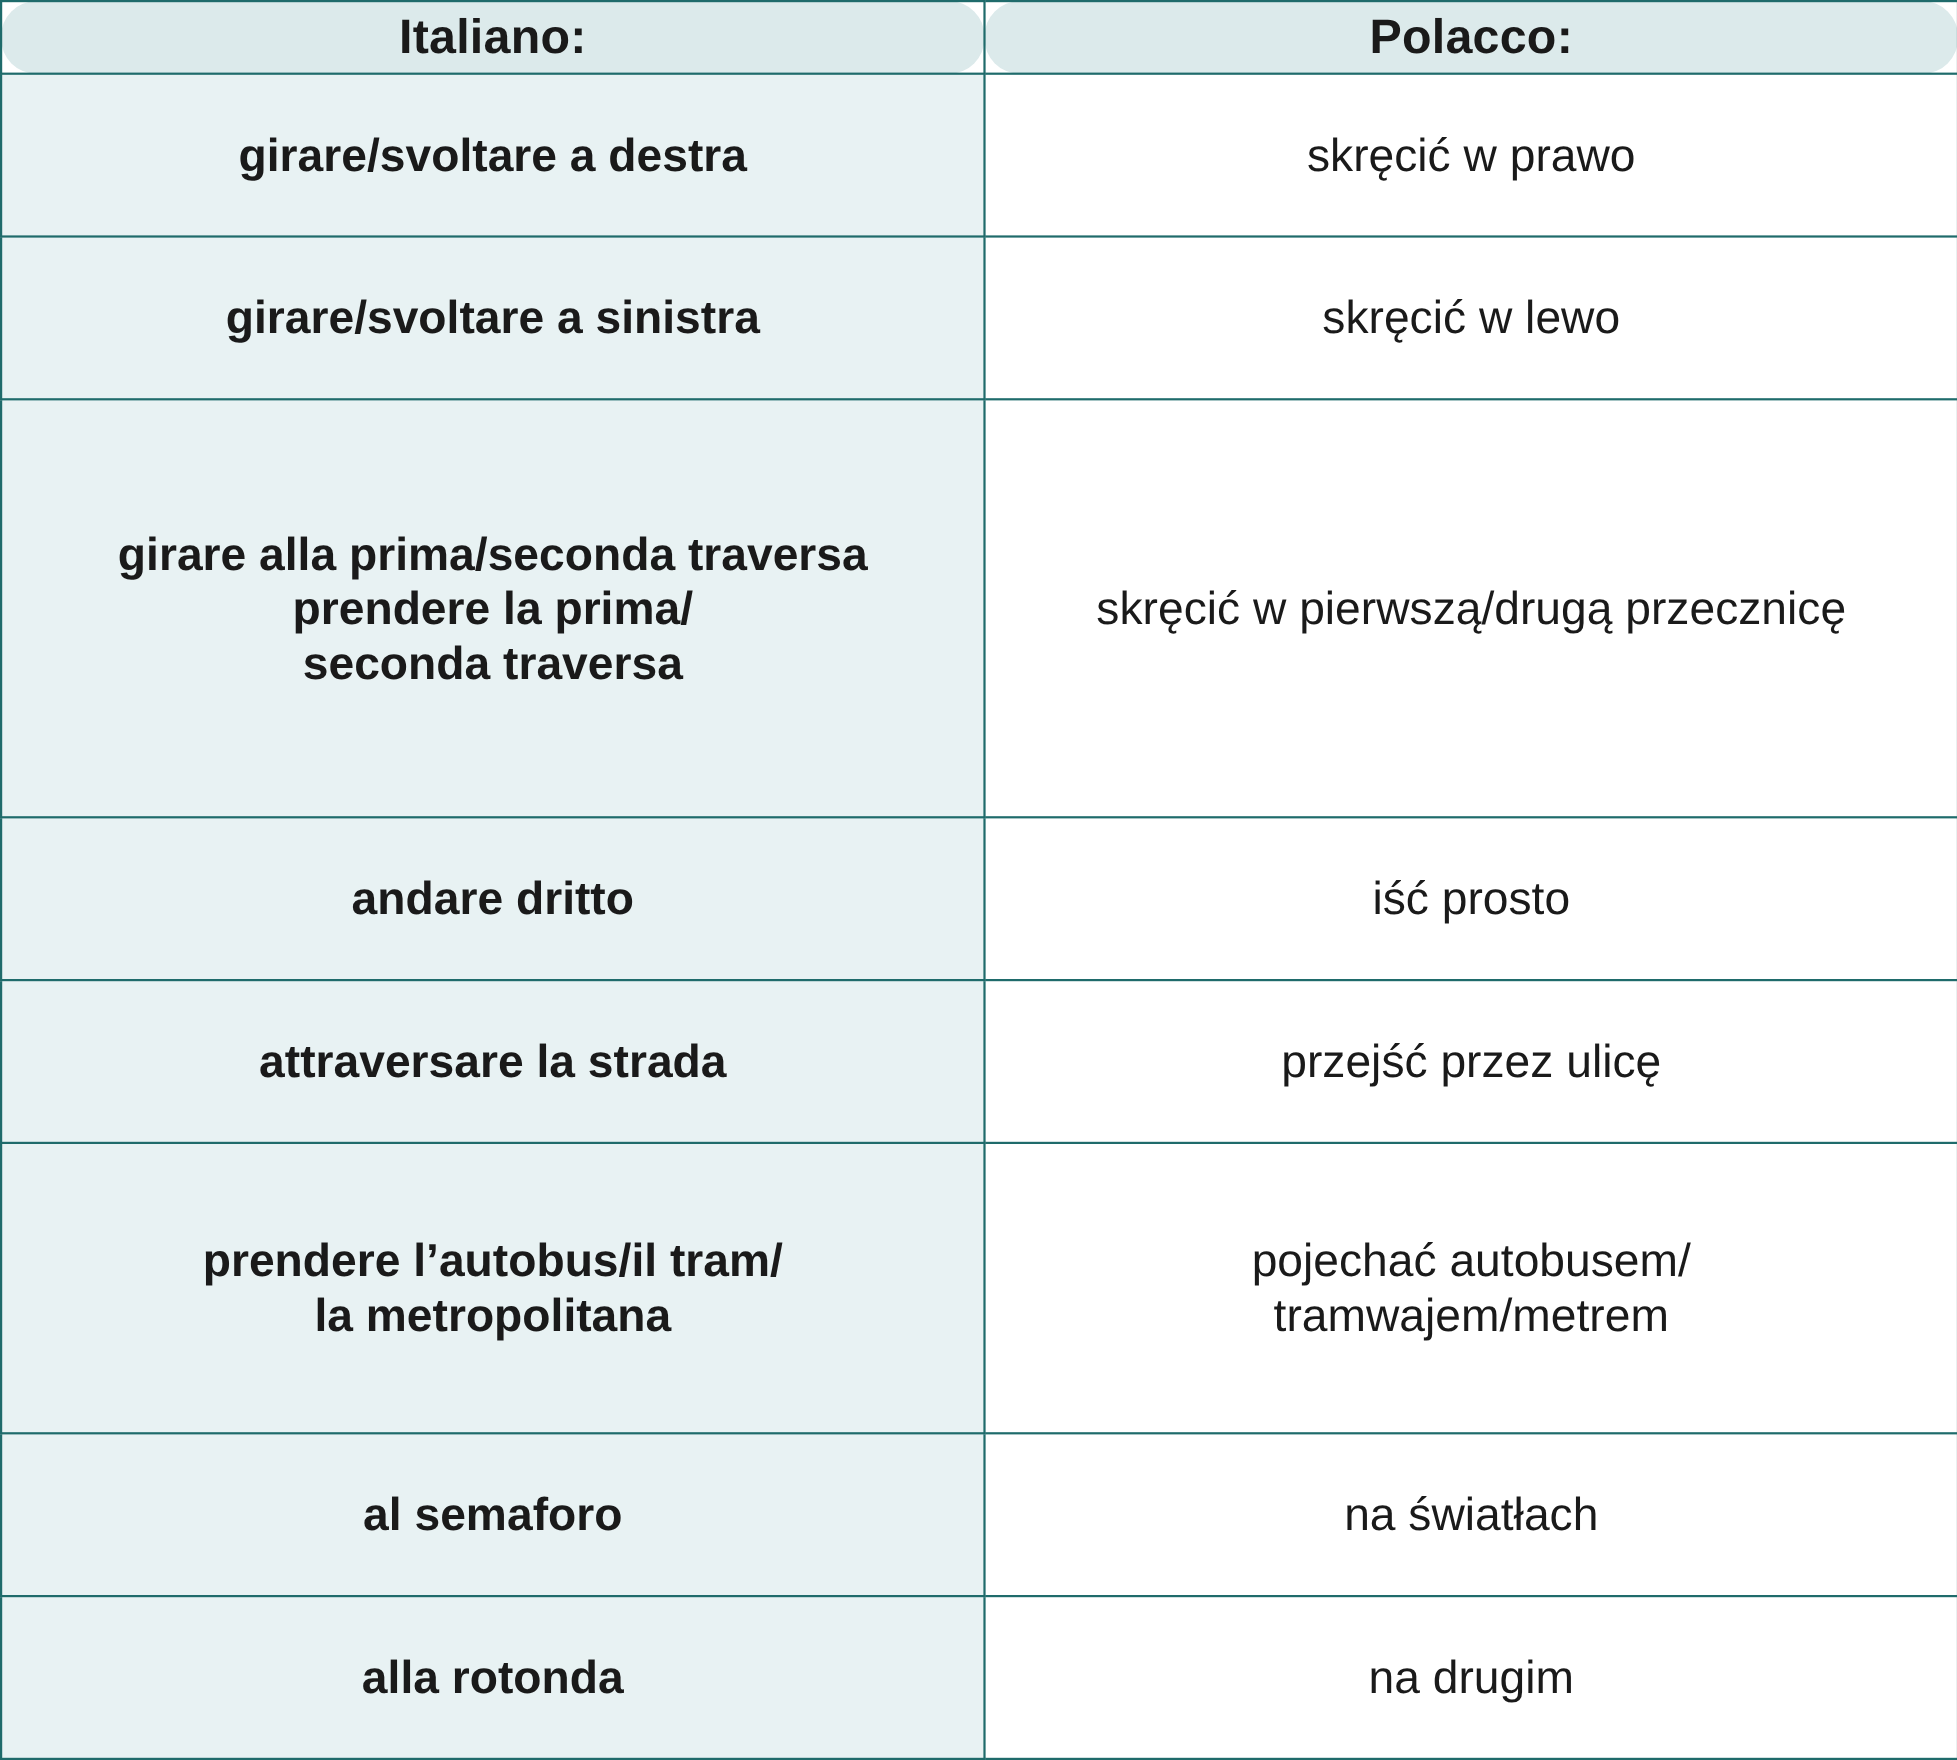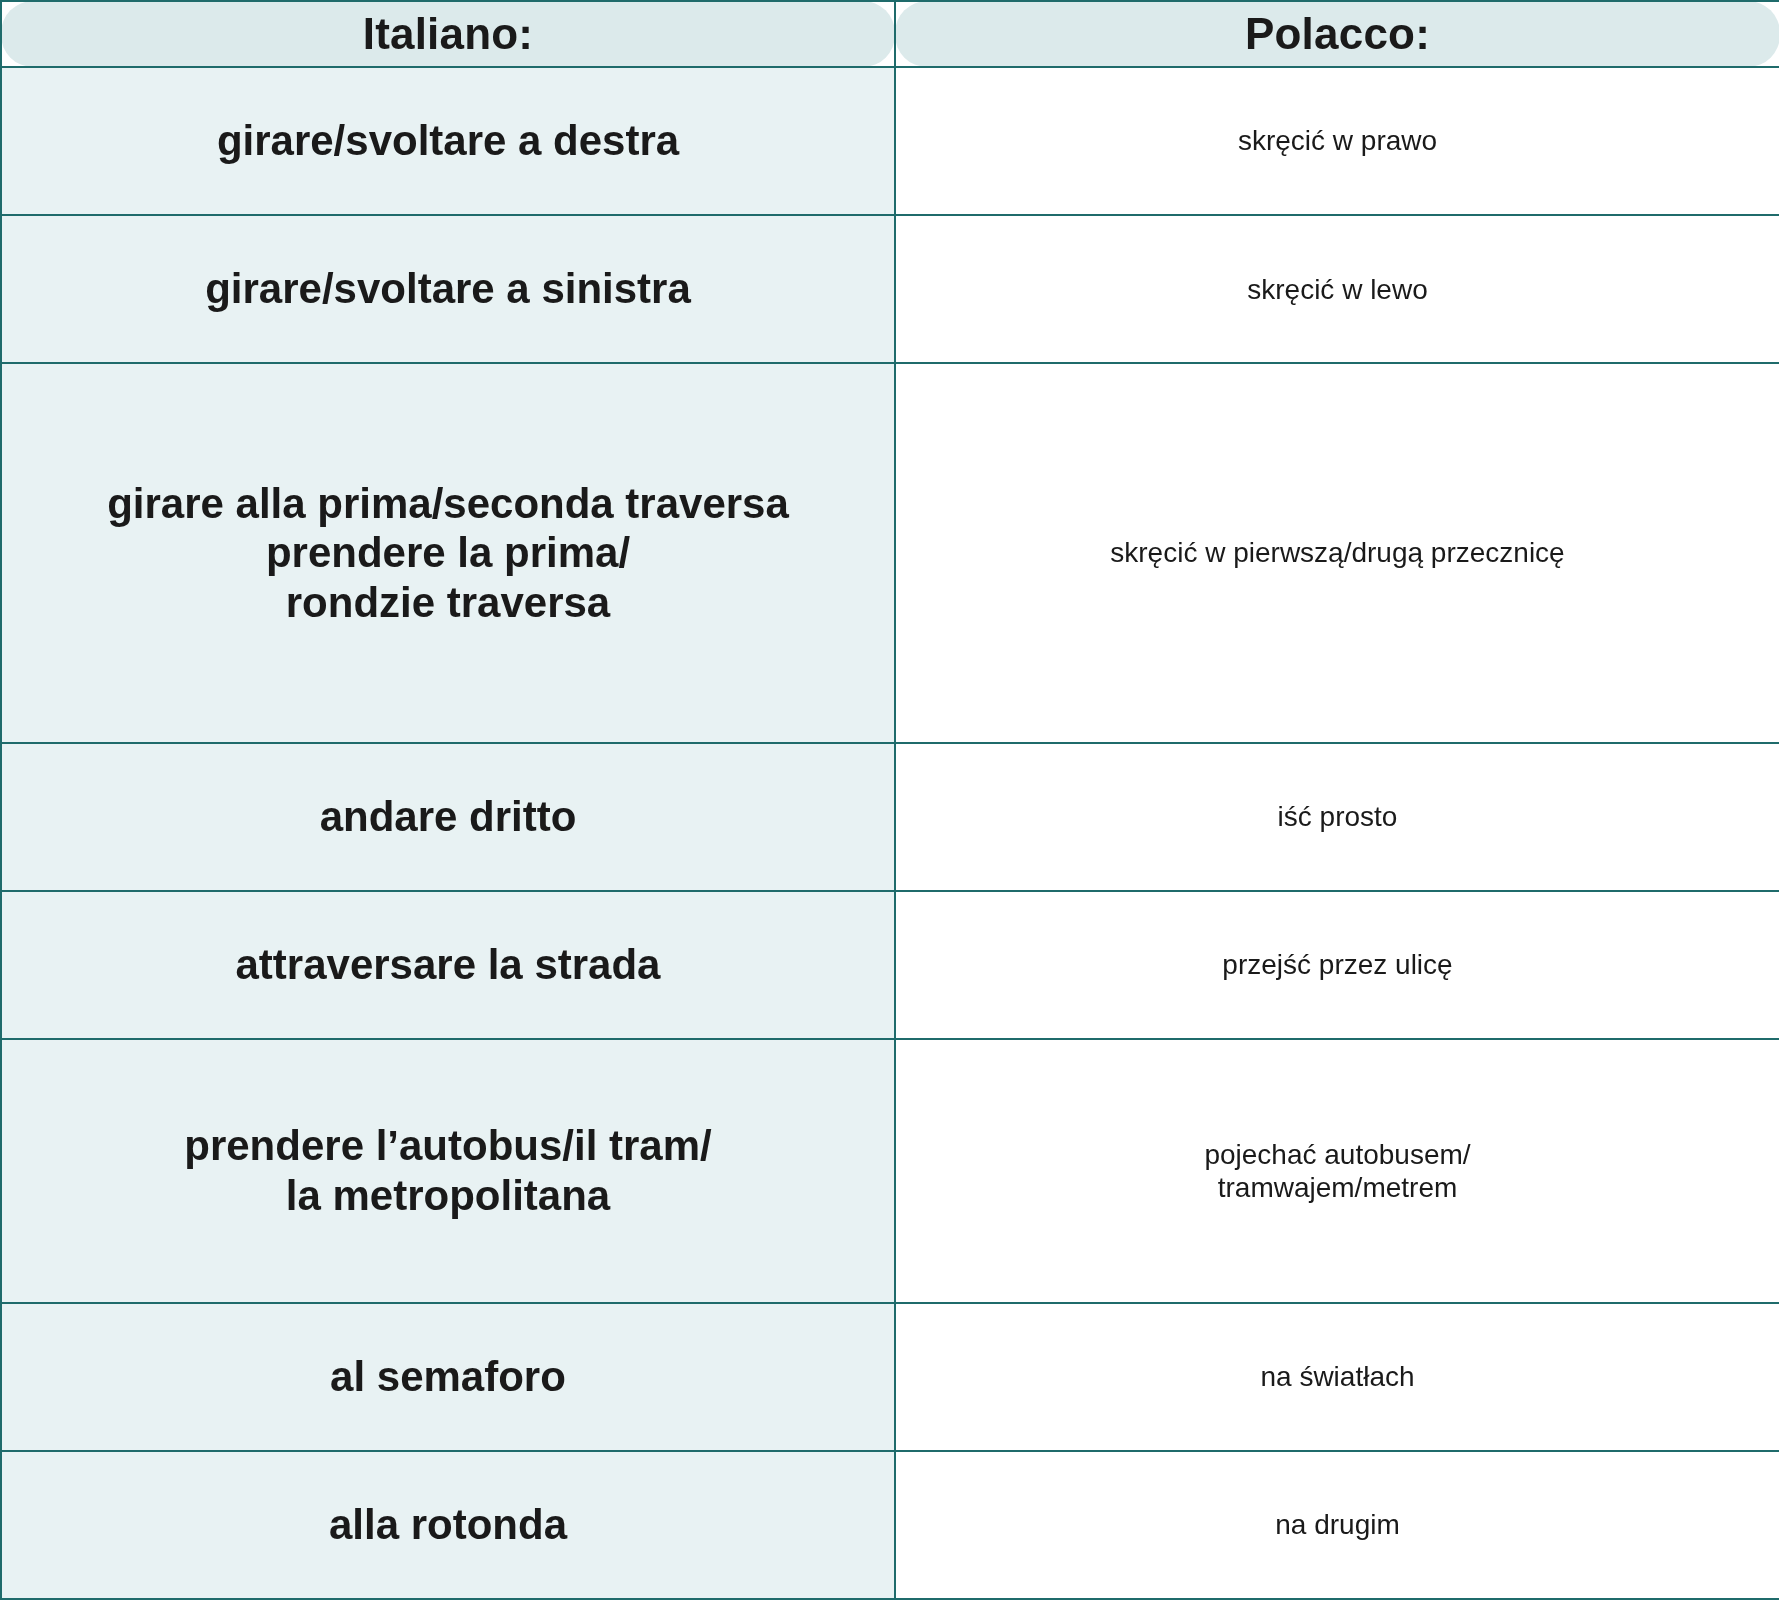--- a/index.html
+++ b/index.html
@@ -39,21 +39,21 @@
     border-radius: 32px;
   }
   #vocab-table tbody td.cell-it {
     background: #e8f2f3;
     font-weight: 700;
     font-size: 42px;
   }
   #vocab-table tbody td.cell-pl {
     background: #ffffff;
     font-weight: 400;
-    font-size: 28px;
+    font-size: 42px;
   }
   #vocab-table tbody tr td.cell-it .line,
   #vocab-table tbody tr td.cell-pl .line {
     display: block;
   }
 </style>
 </head>
 <body>
 
 <table id="vocab-table">
@@ -73,21 +73,21 @@
       <td class="cell-pl">skręcić w prawo</td>
     </tr>
     <tr>
       <td class="cell-it">girare/svoltare a sinistra</td>
       <td class="cell-pl">skręcić w lewo</td>
     </tr>
     <tr>
       <td class="cell-it">
           <span class="line">girare alla prima/seconda traversa</span>
           <span class="line">prendere la prima/</span>
-          <span class="line">rondzie traversa</span>
+          <span class="line">seconda traversa</span>
         </td>
       <td class="cell-pl">skręcić w pierwszą/drugą przecznicę</td>
     </tr>
     <tr>
       <td class="cell-it">andare dritto</td>
       <td class="cell-pl">iść prosto</td>
     </tr>
     <tr>
       <td class="cell-it">attraversare la strada</td>
       <td class="cell-pl">przejść przez ulicę</td>

